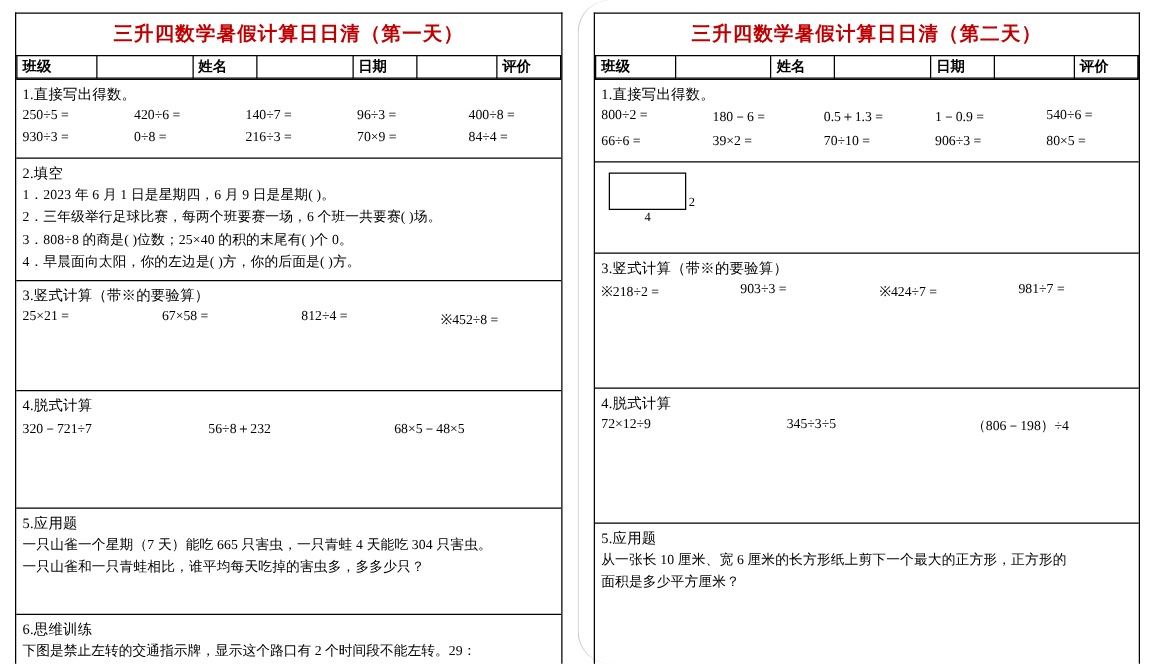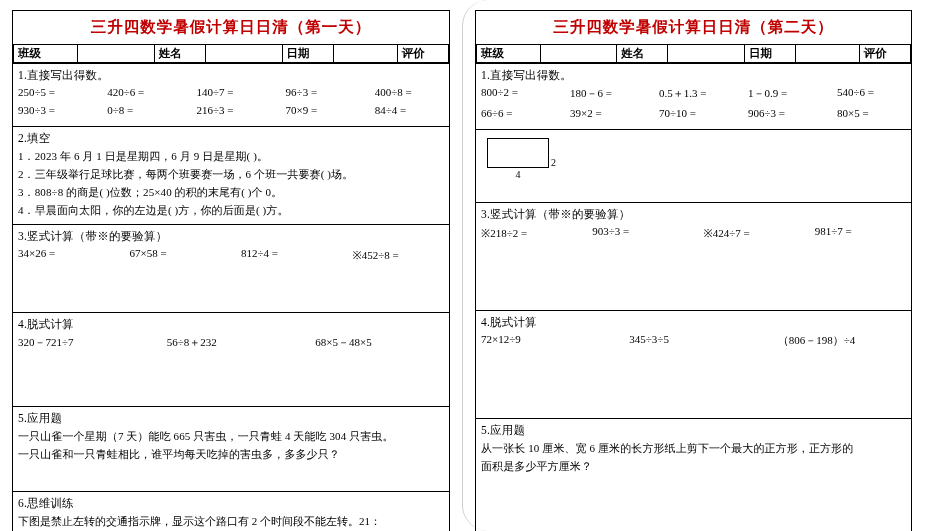--- a/index.html
+++ b/index.html
@@ -175,21 +175,21 @@
           <p>1．2023 年 6 月 1 日是星期四，6 月 9 日是星期(  )。</p>
           <p>2．三年级举行足球比赛，每两个班要赛一场，6 个班一共要赛(  )场。</p>
           <p>3．808÷8 的商是(  )位数；25×40 的积的末尾有(  )个 0。</p>
           <p>4．早晨面向太阳，你的左边是(  )方，你的后面是(  )方。</p>
         </div>
       </div>
 
       <div class="sec">
         <div class="sec-title">3.竖式计算（带※的要验算）</div>
         <div class="row">
-          <span>34×26 =</span>
+          <span>25×21 =</span>
           <span>67×58 =</span>
           <span>812÷4 =</span>
           <span>※452÷8 =</span>
         </div>
         <div class="spacer-40"></div>
       </div>
 
       <div class="sec">
         <div class="sec-title">4.脱式计算</div>
         <div class="row">
@@ -204,21 +204,21 @@
         <div class="sec-title">5.应用题</div>
         <div class="lines">
           <p>一只山雀一个星期（7 天）能吃 665 只害虫，一只青蛙 4 天能吃 304 只害虫。</p>
           <p>一只山雀和一只青蛙相比，谁平均每天吃掉的害虫多，多多少只？</p>
         </div>
         <div class="spacer-22"></div>
       </div>
 
       <div class="sec">
         <div class="sec-title">6.思维训练</div>
-        <div class="cut-text">下图是禁止左转的交通指示牌，显示这个路口有 2 个时间段不能左转。21：</div>
+        <div class="cut-text">下图是禁止左转的交通指示牌，显示这个路口有 2 个时间段不能左转。29：</div>
       </div>
 
     </div>
   </div>
 
   <div class="sheet right">
     <div class="doc-title">三升四数学暑假计算日日清（第二天）</div>
     <div class="frame">
 
       <table class="idtable">

